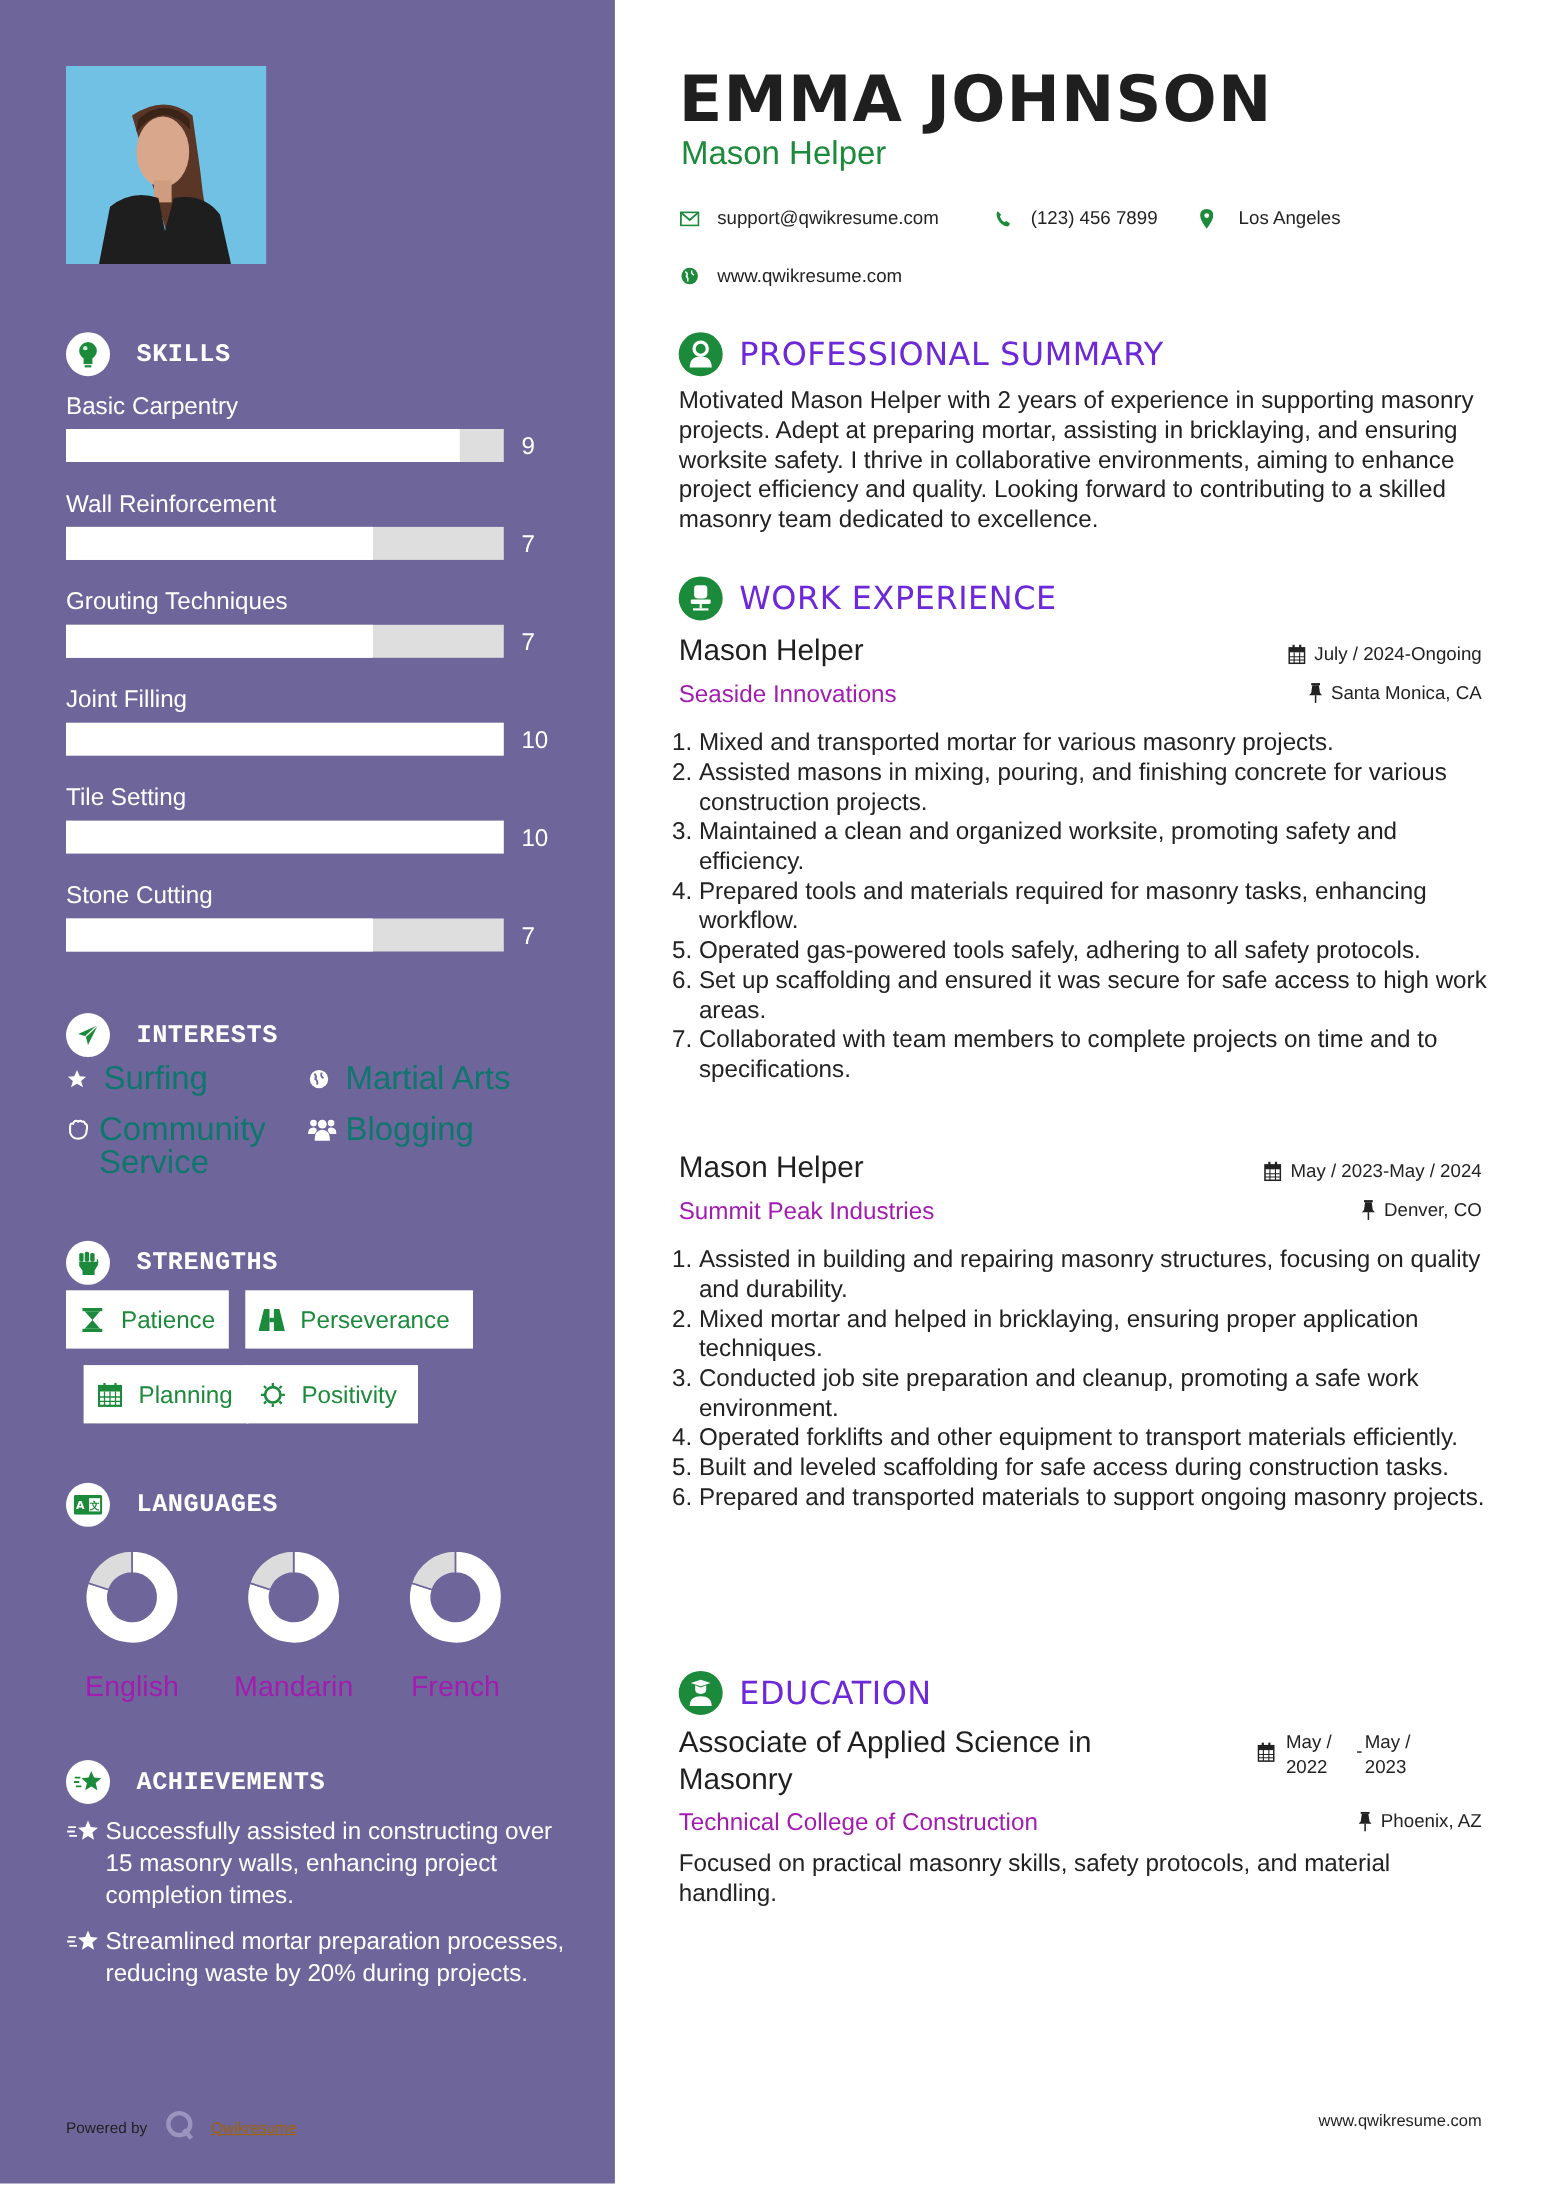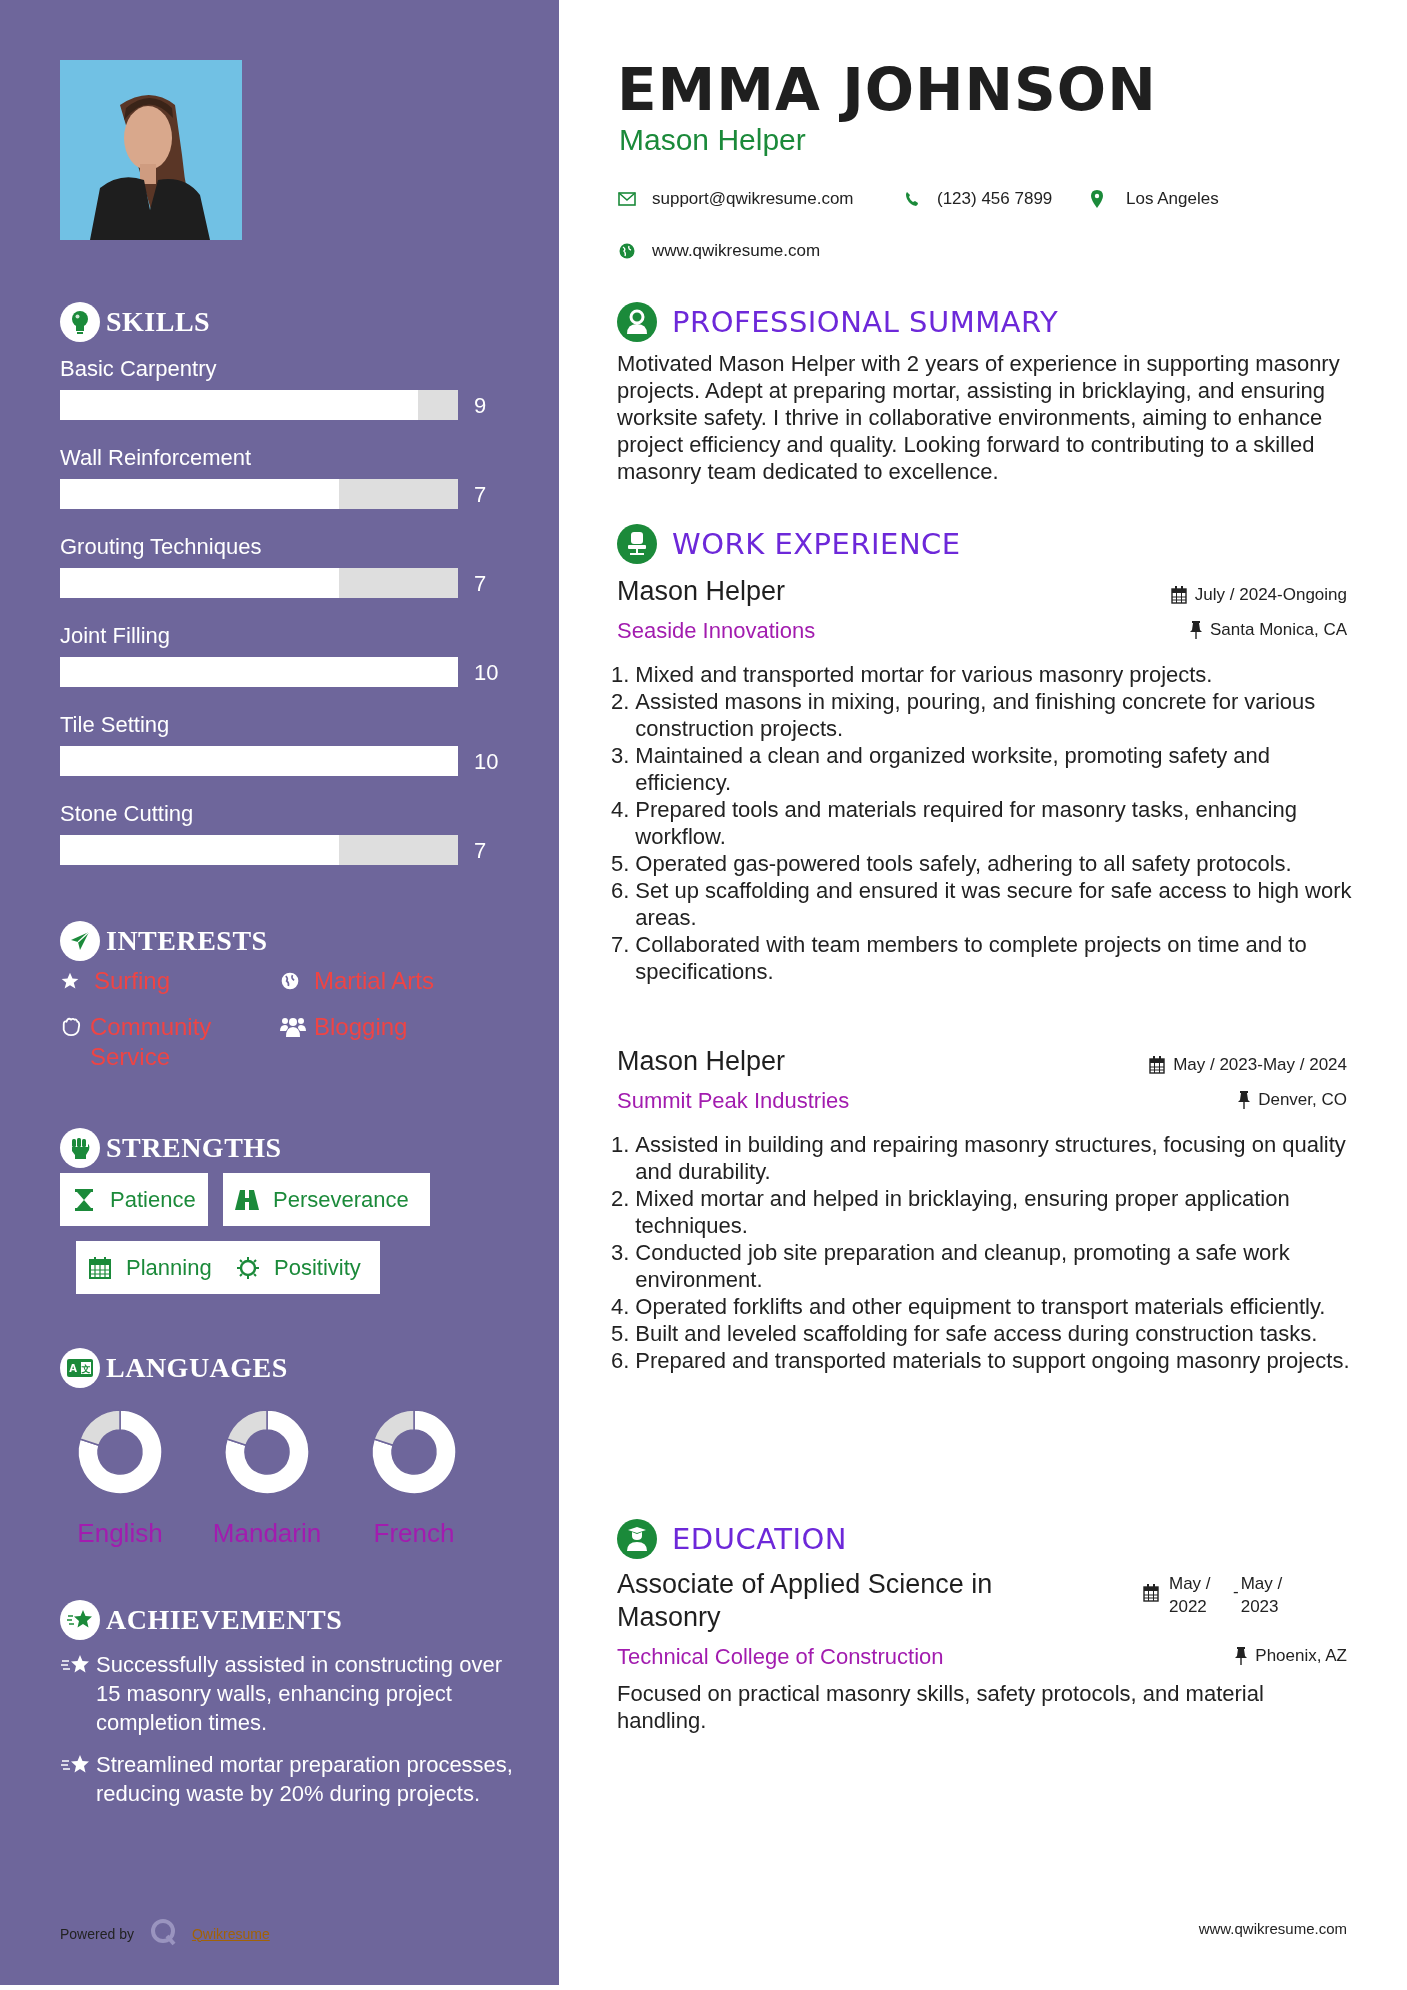--- a/index.html
+++ b/index.html
@@ -3,26 +3,26 @@
 <meta charset="utf-8">
 <style>
   *{box-sizing:border-box;margin:0;padding:0}
   html,body{width:1407px;height:1990px;background:#ffffff;overflow:hidden}
   body{position:relative;font-family:"Liberation Sans",sans-serif;color:#1f1f1f}
   .sidebar{position:absolute;left:0;top:0;width:559px;height:1985px;background:#6e669b}
   .abs{position:absolute}
   .photo{position:absolute;left:60px;top:60px;width:182px;height:180px;background:#71c1e4;overflow:hidden}
   .sb-head{position:absolute;left:60px;height:40px;display:flex;align-items:center}
   .sb-head .ic{width:40px;height:40px;border-radius:50%;background:#fff;display:flex;align-items:center;justify-content:center}
-  .sb-head .t{margin-left:6px;font-family:Liberation Serif, serif;font-weight:bold;font-size:28px;color:#fff;letter-spacing:0.5px}
+  .sb-head .t{margin-left:24px;font-family:Liberation Mono, monospace;font-weight:bold;font-size:23px;color:#fff;letter-spacing:0.5px}
   .skill-label{position:absolute;left:60px;font-size:22px;color:#fff}
   .bar{position:absolute;left:60px;width:398px;height:30px;background:#dedede}
   .bar .fill{height:100%;background:#fff}
   .bar-val{position:absolute;left:474px;font-size:22px;color:#fff}
-  .int{position:absolute;display:flex;align-items:flex-start;color:#ef4444;font-size:24px;line-height:30px}
+  .int{position:absolute;display:flex;align-items:flex-start;color:#0f766e;font-size:30px;line-height:30px}
   .int .ic{width:26px;height:30px;display:flex;align-items:center;justify-content:flex-start;margin-right:8px}
   .chip{position:absolute;height:53px;background:#fff;display:flex;align-items:center;padding:0 12px;color:#1b8a3a;font-size:22px}
   .chip .ic{width:24px;height:24px;margin-right:14px;display:flex;align-items:center;justify-content:center}
   .lang-label{position:absolute;width:150px;text-align:center;color:#a21caf;font-size:26px}
   .ach{position:absolute;left:60px;width:460px;display:flex;color:#fff;font-size:22px;line-height:29px}
   .ach .ic{width:36px;flex:0 0 36px;height:29px;display:flex;align-items:center}
   .powered{position:absolute;left:60px;top:1918px;display:flex;align-items:center;font-size:14px;color:#222}
   .powered .logo{margin:0 14px 0 16px}
   .powered .brand{text-decoration:underline;color:#a16207}
 

